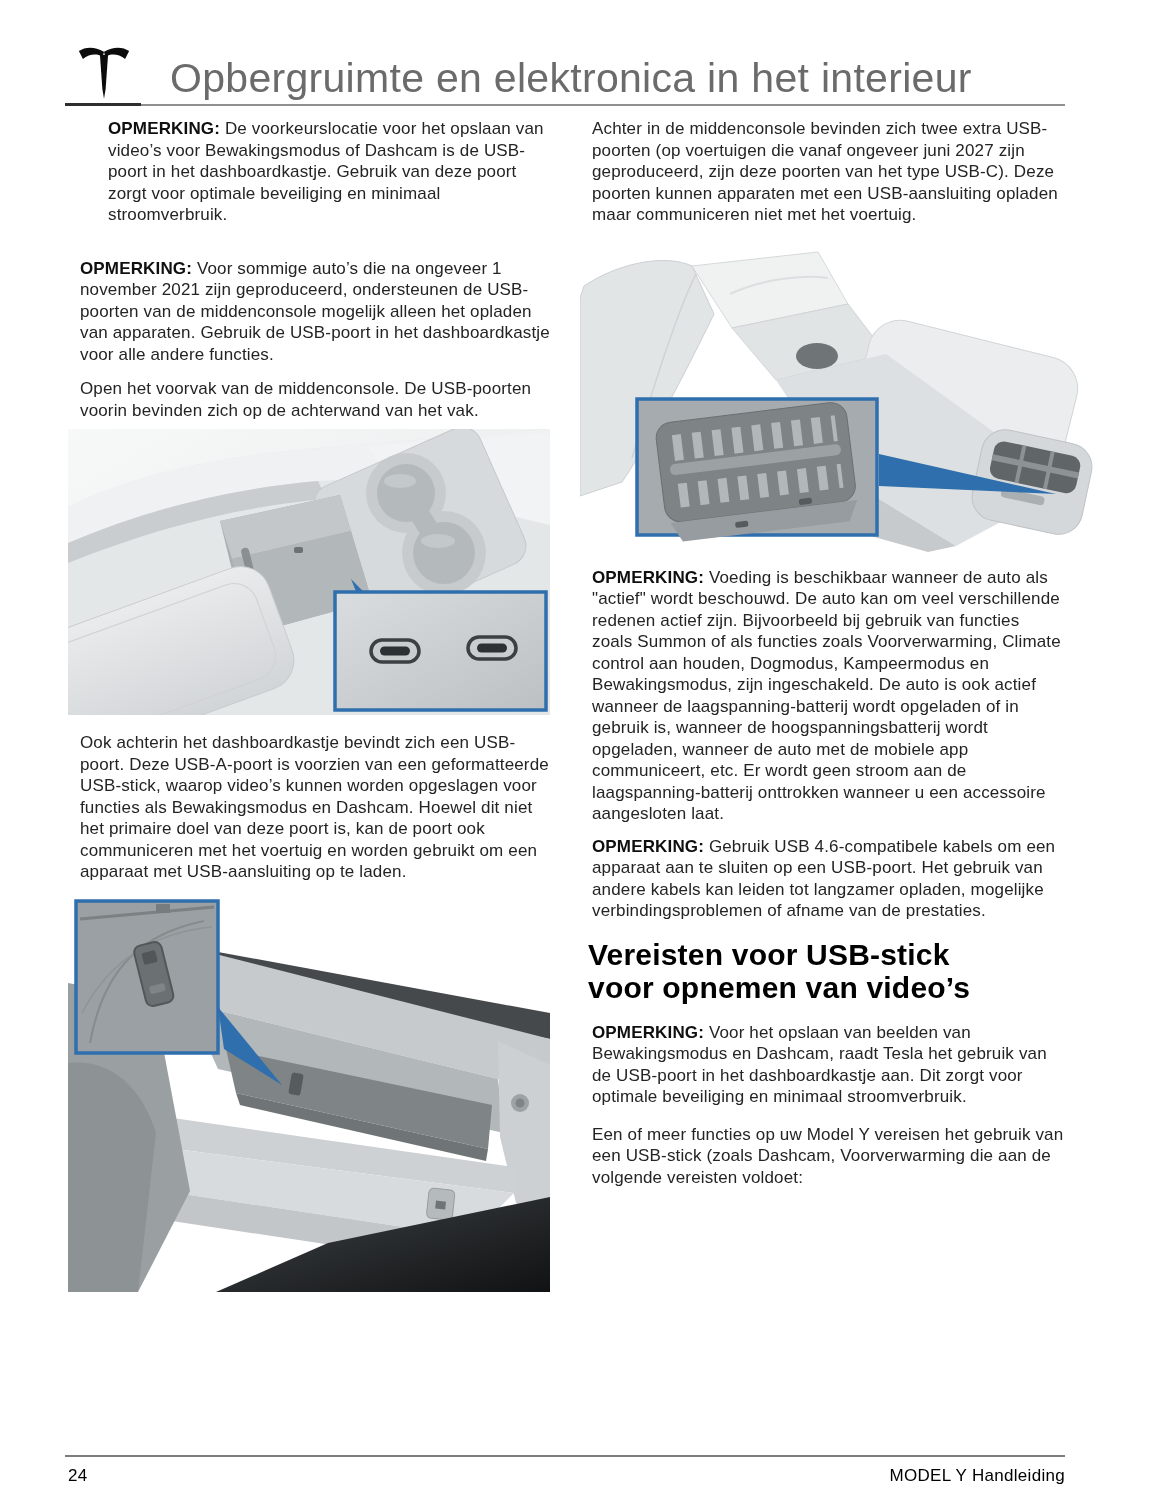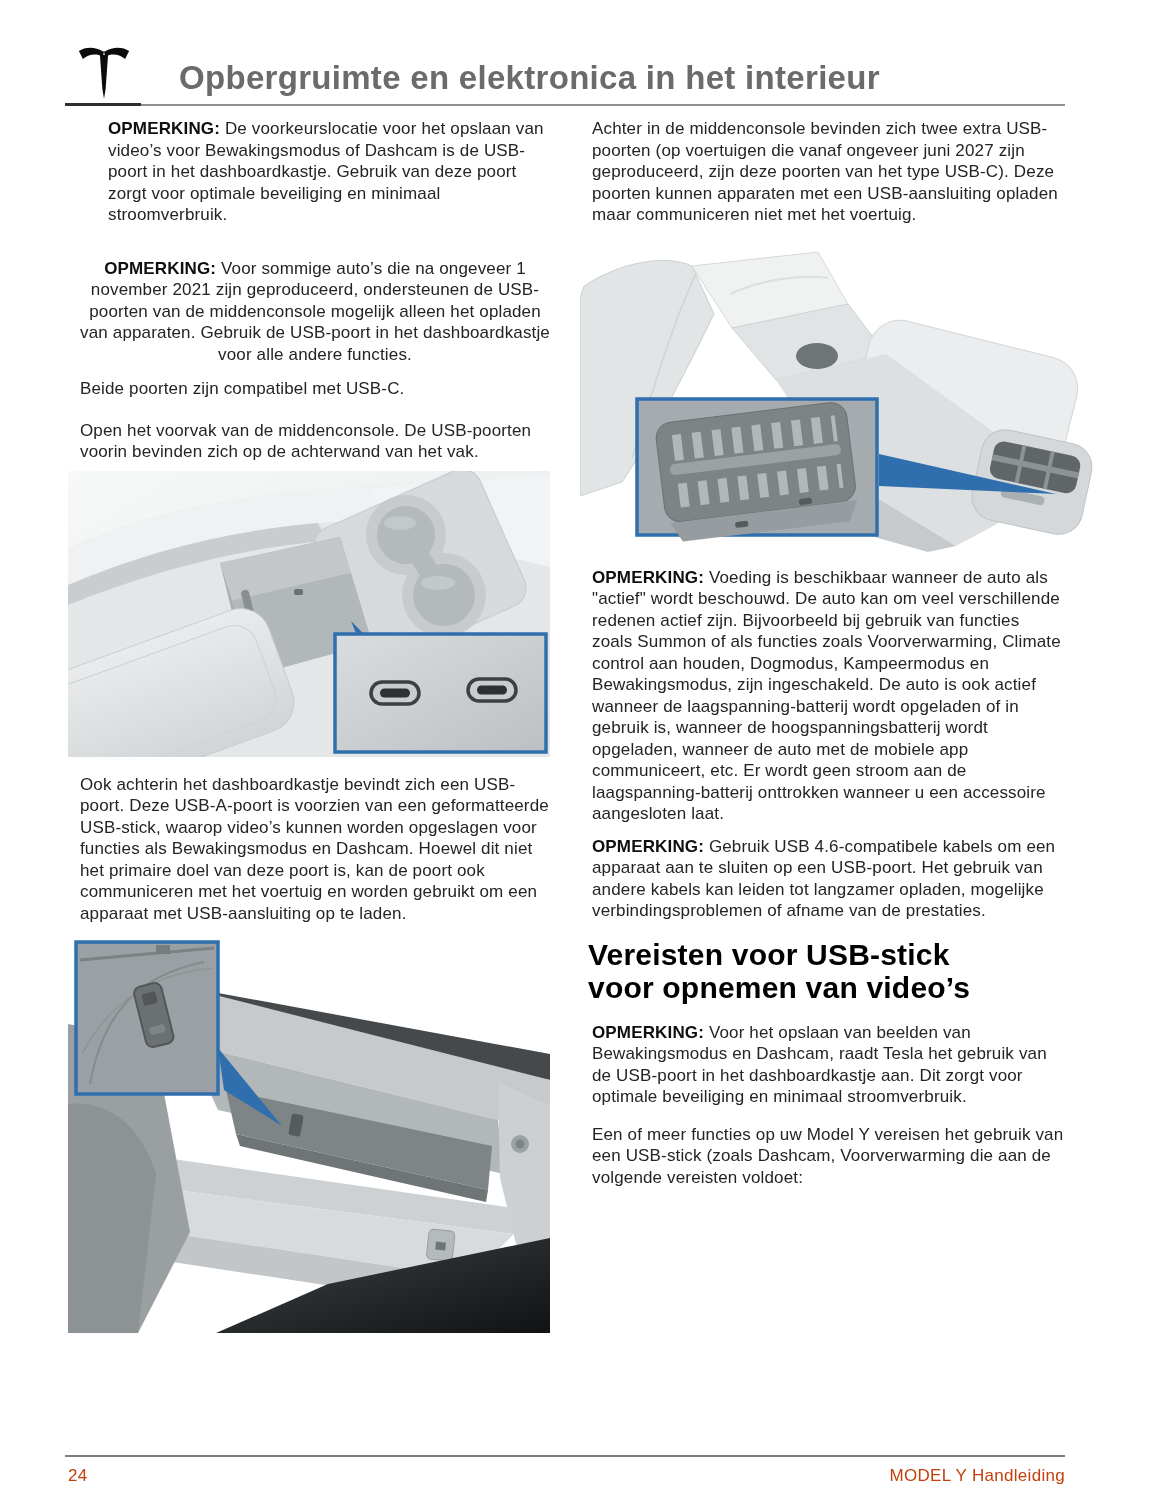--- a/index.html
+++ b/index.html
@@ -1,47 +1,47 @@
 <!DOCTYPE html>
 <html><head>
 <meta charset="utf-8">
 <style>
   html,body{margin:0;padding:0;background:#ffffff;}
   .page{position:relative;width:1165px;height:1508px;background:#fff;
         font-family:"Liberation Sans",sans-serif;color:#232323;overflow:hidden;}
 
   
   .hdr-logo{position:absolute;left:78px;top:42px;width:52px;height:60px;}
-  .hdr-title{position:absolute;left:179px;top:58px;font-size:33px;line-height:40px;
-             font-weight:700;color:#6b6b6b;letter-spacing:.3px;white-space:nowrap;}
+  .hdr-title{position:absolute;left:170px;top:58px;font-size:41px;line-height:40px;
+             font-weight:400;color:#6b6b6b;letter-spacing:.3px;white-space:nowrap;}
   .hdr-rule{position:absolute;left:65px;top:104px;width:1000px;height:2px;background:#8f8f8f;}
   .hdr-rule-dark{position:absolute;left:65px;top:103px;width:76px;height:3px;background:#2e2e2e;}
 
   
   .col{position:absolute;top:118px;font-size:17px;line-height:21.5px;letter-spacing:.15px;color:#242424;}
   .col-l{left:68px;width:482px;}
   .col-r{left:580px;width:484px;}
   .col p{margin:0 0 20px 12px;}
   p.indent{padding-left:28px;}
   b.nl{font-weight:bold;color:#0f0f0f;}
   .mb-lg{margin-bottom:32px !important;}
-  .mb-sm{margin-bottom:13px !important;text-align:center;}
+  .mb-sm{margin-bottom:13px !important;}
   .mb-xs{margin-bottom:8px !important;}
   .mb-md{margin-bottom:16px !important;}
   .mb-note{margin-bottom:11px !important;}
   h2.section{font-size:30px;line-height:33px;font-weight:bold;color:#000;
              margin:16px 0 18px 8px;max-width:432px;letter-spacing:.2px;}
   figure{margin:0;padding:0;line-height:0;}
   figure.f1{margin-bottom:17px;}
   figure.f3{margin-bottom:15px;}
 
   
   .ftr-rule{position:absolute;left:65px;top:1455px;width:1000px;height:2px;background:#7d7d7d;}
   .ftr{position:absolute;left:68px;top:1466px;width:997px;display:flex;
-       justify-content:space-between;font-size:17px;color:#c2410c;letter-spacing:.3px;}
+       justify-content:space-between;font-size:17px;color:#000000;letter-spacing:.3px;}
 </style>
 </head>
 <body>
 
 <div class="page">
 
   <svg class="hdr-logo" viewBox="0 0 64 74">
     <path d="M32 12 C20 5 9 6 1 11 L6 21 C13 15 22 14 28 17 L29 24 Z" fill="#0c0c0c"></path>
     <path d="M32 12 C44 5 55 6 63 11 L58 21 C51 15 42 14 36 17 L35 24 Z" fill="#0c0c0c"></path>
     <path d="M27 16 L37 16 L34 58 L32 70 L30 58 Z" fill="#0c0c0c"></path>
@@ -49,21 +49,20 @@
   <div class="hdr-title">Opbergruimte en elektronica in het interieur</div>
   <div class="hdr-rule"></div>
   <div class="hdr-rule-dark"></div>
 
   <div class="col col-l">
 
     <p class="indent mb-lg"><b class="nl">OPMERKING:</b> <span>De voorkeurslocatie voor het opslaan van video’s voor Bewakingsmodus of Dashcam is de USB-poort in het dashboardkastje. Gebruik van deze poort zorgt voor optimale beveiliging en minimaal stroomverbruik.</span></p>
 
     <p class="mb-sm"><b class="nl">OPMERKING:</b> <span>Voor sommige auto’s die na ongeveer 1 november 2021 zijn geproduceerd, ondersteunen de USB-poorten van de middenconsole mogelijk alleen het opladen van apparaten. Gebruik de USB-poort in het dashboardkastje voor alle andere functies.</span></p>
 
-    <p>Beide poorten zijn compatibel met USB-C.</p>
 
     <p class="mb-xs">Open het voorvak van de middenconsole. De USB-poorten voorin bevinden zich op de achterwand van het vak.</p>
 
     <figure class="f1">
       <svg width="482" height="286" viewBox="0 0 482 286">
         <defs>
           <linearGradient id="f1bg" x1="0" y1="0" x2="1" y2="1">
             <stop offset="0" stop-color="#f7f8f8"></stop>
               <stop offset="1" stop-color="#e6e8e9"></stop>
           </linearGradient>

